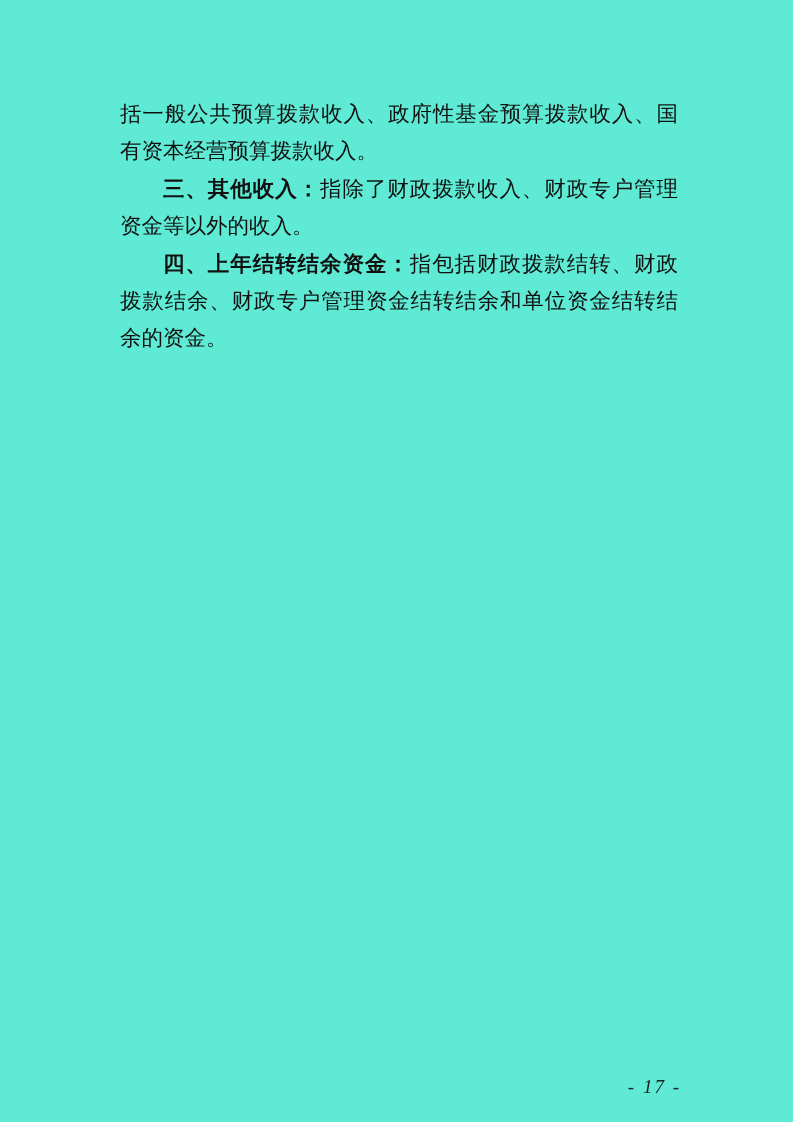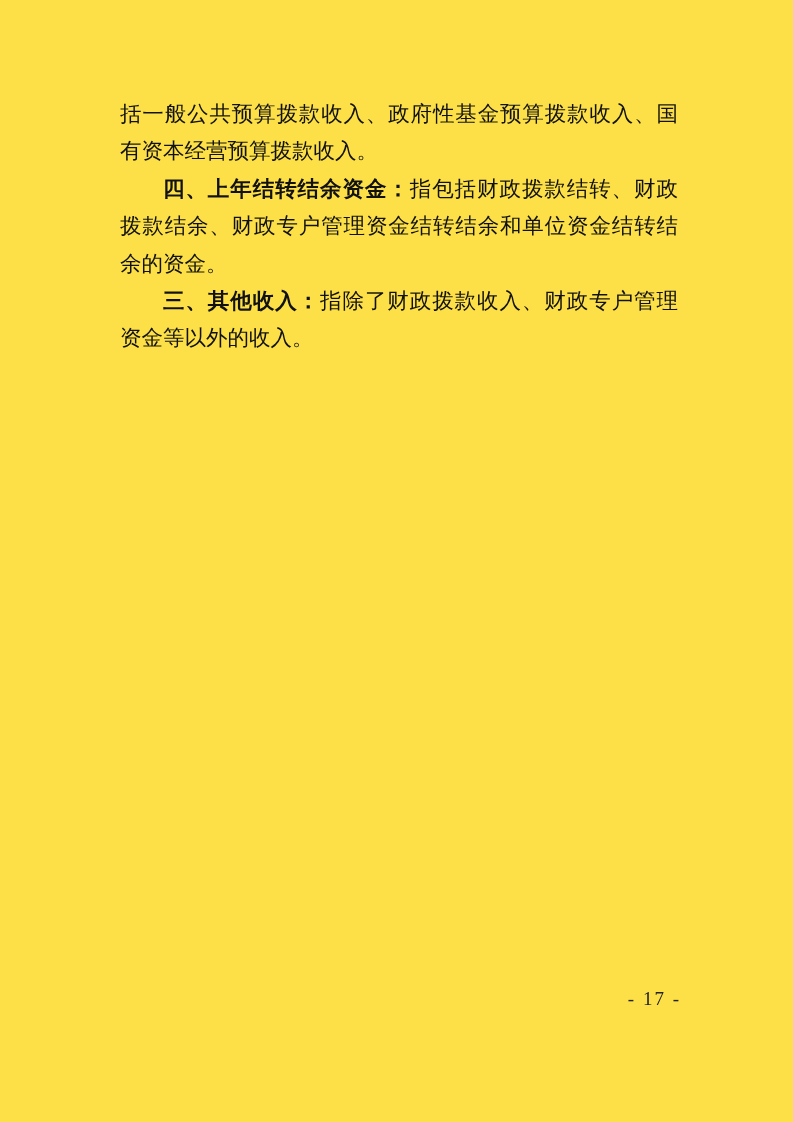--- a/index.html
+++ b/index.html
@@ -4,21 +4,21 @@
 <style>
   html, body {
     margin: 0;
     padding: 0;
     background: #ffffff;
   }
   .page {
     position: relative;
     width: 793px;
     height: 1122px;
-    background: #fde047;
+    background: #5eead4;
     overflow: hidden;
     font-family: "Liberation Serif", "DejaVu Serif", serif;
     color: #111111;
   }
   .content {
     position: absolute;
     left: 120px;
     top: 96px;
     width: 558px;
     font-size: 21.5px;
@@ -38,41 +38,42 @@
   }
   .para.wide-indent {
     text-indent: 3.8em;
   }
   .hd {
     font-family: "Liberation Sans", "DejaVu Sans", sans-serif;
     font-weight: 700;
   }
   .page-number {
     position: absolute;
-    top: 988px;
+    top: 1076px;
     right: 112px;
     font-size: 19px;
     letter-spacing: 2px;
     font-family: "Liberation Serif", "DejaVu Serif", serif;
     color: #222222;
+    font-style: italic;
   }
 </style>
 </head>
 <body>
 
 <div class="page">
 
   <div class="content">
 
     <p class="para no-indent"><span class="hd"></span><span>括一般公共预算拨款收入、政府性基金预算拨款收入、国有资本经营预算拨款收入。</span></p>
 
 
+    <p class="para"><span class="hd">三、其他收入：</span><span>指除了财政拨款收入、财政专户管理资金等以外的收入。</span></p>
+
     <p class="para"><span class="hd">四、上年结转结余资金：</span><span>指包括财政拨款结转、财政拨款结余、财政专户管理资金结转结余和单位资金结转结余的资金。</span></p>
-
-    <p class="para"><span class="hd">三、其他收入：</span><span>指除了财政拨款收入、财政专户管理资金等以外的收入。</span></p>
 
 
 
 
 
   </div>
 
   <div class="page-number">- 17 -</div>
 
 </div>

